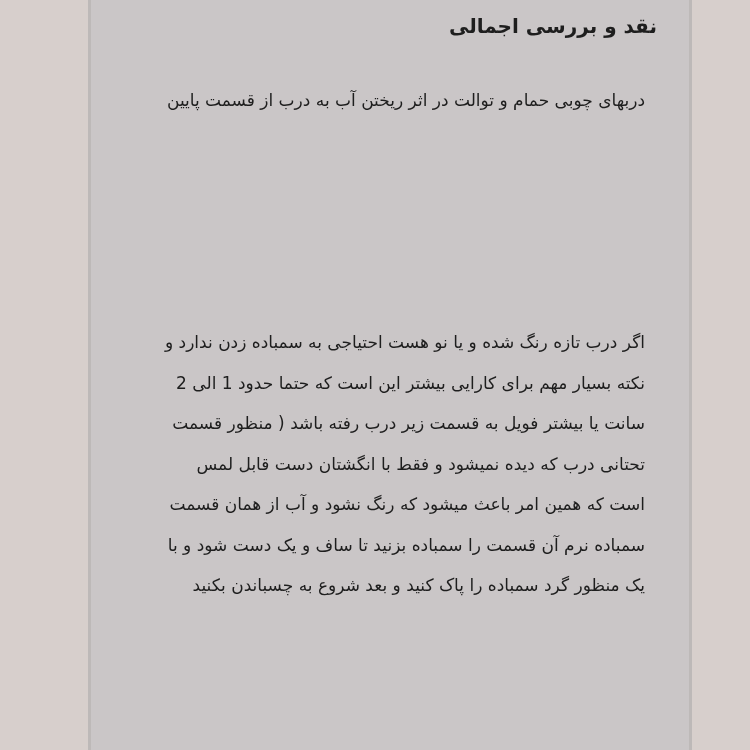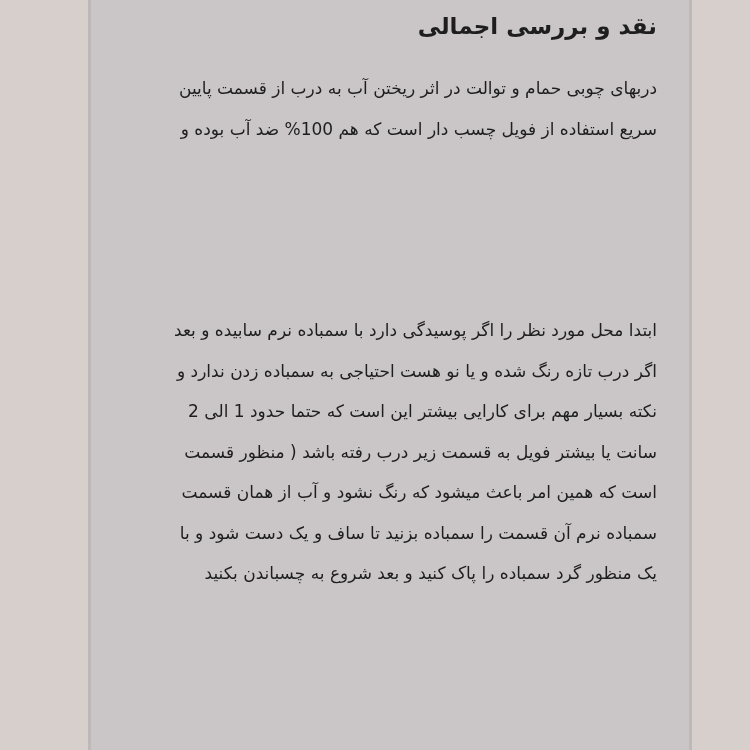--- a/index.html
+++ b/index.html
@@ -21,30 +21,30 @@
       border-right: 3px solid #bdb9b8;
       box-sizing: border-box;
       direction: rtl;
       font-family: "DejaVu Sans", sans-serif;
       color: #1e1e1e;
     }
     .title {
       position: absolute;
       right: 32px;
       top: 8px;
-      font-size: 23px;
+      font-size: 20px;
       font-weight: bold;
       line-height: 36px;
       margin: 0;
       white-space: nowrap;
     }
     .para {
       position: absolute;
       right: 32px;
-      margin: 0;
+      margin: 12px;
       padding: 0;
       list-style: none;
       font-size: 17px;
     }
     .para li {
       height: 40.5px;
       line-height: 40.5px;
       white-space: nowrap;
       text-align: right;
     }
@@ -52,25 +52,24 @@
     .para2 { top: 310px; }
   </style>
 </head>
 <body>
 
 <div class="panel">
   <h2 class="title">نقد و بررسی اجمالی</h2>
 
   <ul class="para para1">
     <li>دربهای چوبی حمام و توالت در اثر ریختن آب به درب از قسمت پایین</li>
-    <li>سریع استفاده از فویل چسب دار است که هم 100% ضد آب بوده و</li>
   </ul>
 
   <ul class="para para2">
-    <li>ابتدا محل مورد نظر را اگر پوسیدگی دارد با سمباده نرم سابیده و بعد</li>
     <li>اگر درب تازه رنگ شده و یا نو هست احتیاجی به سمباده زدن ندارد و</li>
     <li>نکته بسیار مهم برای کارایی بیشتر این است که حتما حدود 1 الی 2</li>
     <li>سانت یا بیشتر فویل به قسمت زیر درب رفته باشد ( منظور قسمت</li>
+    <li>تحتانی درب که دیده نمیشود و فقط با انگشتان دست قابل لمس</li>
     <li>است که همین امر باعث میشود که رنگ نشود و آب از همان قسمت</li>
     <li>سمباده نرم آن قسمت را سمباده بزنید تا ساف و یک دست شود و با</li>
     <li>یک منظور گرد سمباده را پاک کنید و بعد شروع به چسباندن بکنید</li>
   </ul>
 </div>
 
 </body></html>

